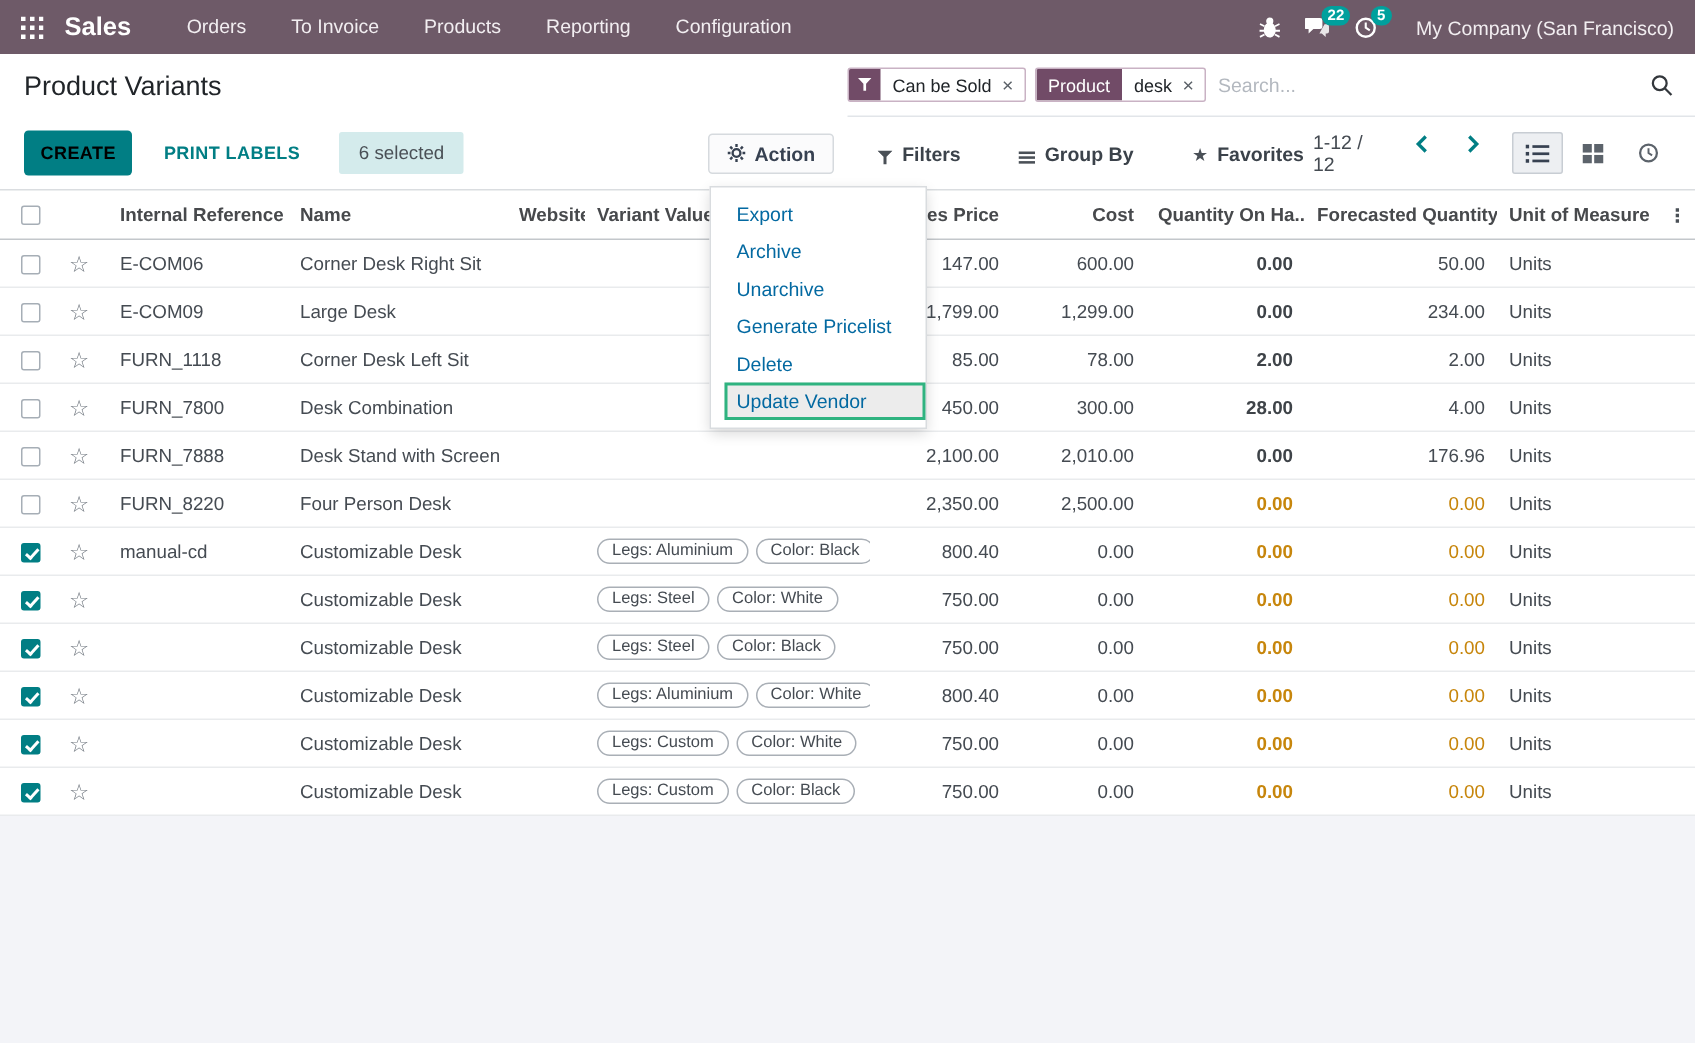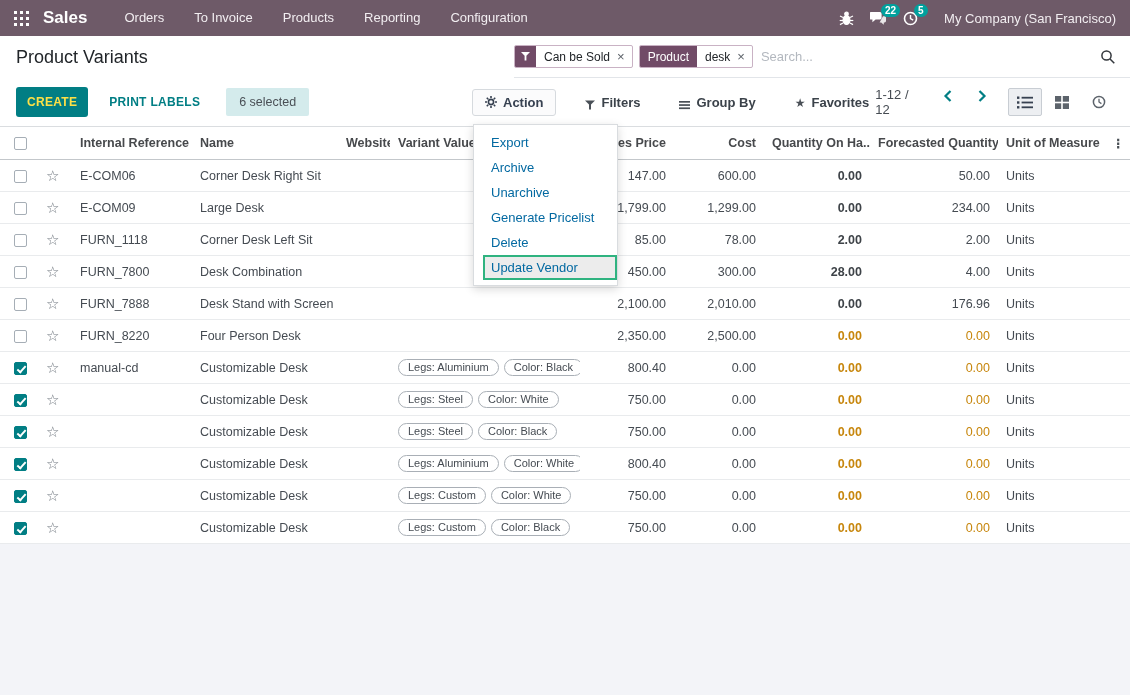--- a/index.html
+++ b/index.html
@@ -21,32 +21,32 @@
   .nv-badge { position:absolute; top:-7px; left:11px; background:#00a09d; color:#fff; font-size:10px; font-weight:bold; line-height:13px; border-radius:8px; padding:0 4px; min-width:12px; text-align:center; }
   .company, .username { font-size:13px; color:#f2eef1; cursor:pointer; white-space:nowrap; }
   .company { margin-left:10px; }
   .avatar { width:22px; height:22px; border-radius:50%; cursor:pointer; border:1px solid rgba(255,255,255,.35);
     background:radial-gradient(circle at 50% 32%, #e9cfa0 0 34%, #9b7f62 60%, #5d4f41 100%); }
   .user-menu { display:flex; align-items:center; gap:7px; cursor:pointer; }
   
   .control-panel { background:#fff; padding-left:16px; }
   .cp-top { display:flex; align-items:center; height:42px; }
   .page-title { font-size:18px; font-weight:normal; color:#212529; margin:0; }
-  .search-bar { margin-left:auto; width:616px; height:100%; display:flex; align-items:center; gap:6px; padding-right:12px; border-bottom:1px solid #e2e5e9; }
+  .search-bar { margin-left:auto; width:565px; height:100%; display:flex; align-items:center; gap:6px; padding-right:12px; border-bottom:1px solid #e2e5e9; }
   .facet { display:flex; align-items:center; align-self:center; height:23px; border:1px solid #c9b2c4; border-radius:2px; background:#fff; font-size:12px; color:#212529; overflow:hidden; }
   .facet-iconbox { background:#714b67; align-self:stretch; display:flex; align-items:center; padding:0 6px; }
   .facet-label { background:#714b67; color:#fff; align-self:stretch; display:flex; align-items:center; padding:0 8px; }
   .facet-value { padding:0 4px 0 8px; }
   .facet-remove { padding:0 7px 0 3px; color:#5b6168; cursor:pointer; font-size:13px; }
   .search-input { flex:1; border:none; outline:none; font-size:13px; color:#555; min-width:60px; background:transparent; }
   .search-input::placeholder { color:#b3b8bf; }
   .search-glass { background:none; border:none; padding:0 2px; cursor:pointer; display:flex; }
   .cp-bottom { display:flex; align-items:center; height:48px; padding-right:14px; }
   .cp-buttons { display:flex; align-items:center; width:456px; flex:0 0 auto; }
-  .btn-create { background:#017e84; color:#fde047; border:none; border-radius:3px; font-size:12px; font-weight:bold; letter-spacing:.3px; padding:8px 11px; cursor:pointer; }
+  .btn-create { background:#017e84; color:#000000; border:none; border-radius:3px; font-size:12px; font-weight:bold; letter-spacing:.3px; padding:8px 11px; cursor:pointer; }
   .btn-print { background:none; border:none; color:#017e84; font-size:12px; font-weight:bold; letter-spacing:.3px; margin-left:15px; cursor:pointer;text-align:center; }
   .selected-badge { background:#d4ebec; color:#4a5056; font-size:12.5px; padding:7px 13px; border-radius:2px; margin-left:20px; }
   .action-wrap { position:relative; flex:0 0 auto; }
   .btn-action { display:flex; align-items:center; gap:6px; background:#fbfbfc; border:1px solid #d6dade; border-radius:3px; padding:5px 12px; font-size:13px; font-weight:bold; color:#374151; cursor:pointer; }
   .dropdown { position:absolute; top:calc(100% + 8px); left:1px; width:145px; background:#fff; border:1px solid #d9dcdf; box-shadow:0 3px 9px rgba(0,0,0,.16); padding:5px 0; z-index:40; }
   .menu-item { font-size:13px; color:#0369a1; padding:5px 17px; cursor:pointer; white-space:nowrap; }
   .menu-item.highlighted { border:2px solid #2fb380; background:#ececec; margin-left:9px; padding:3px 6px 3px 6px; }
   .cp-filters { display:flex; align-items:center; gap:27px; margin-left:23px; }
   .tool-btn { display:flex; align-items:flex-end; gap:6px; background:none; border:none; font-size:13px; font-weight:700; color:#3b424a; cursor:pointer; white-space:nowrap; }
   .pager { margin-left:auto; display:flex; align-items:flex-start; gap:18px; }

